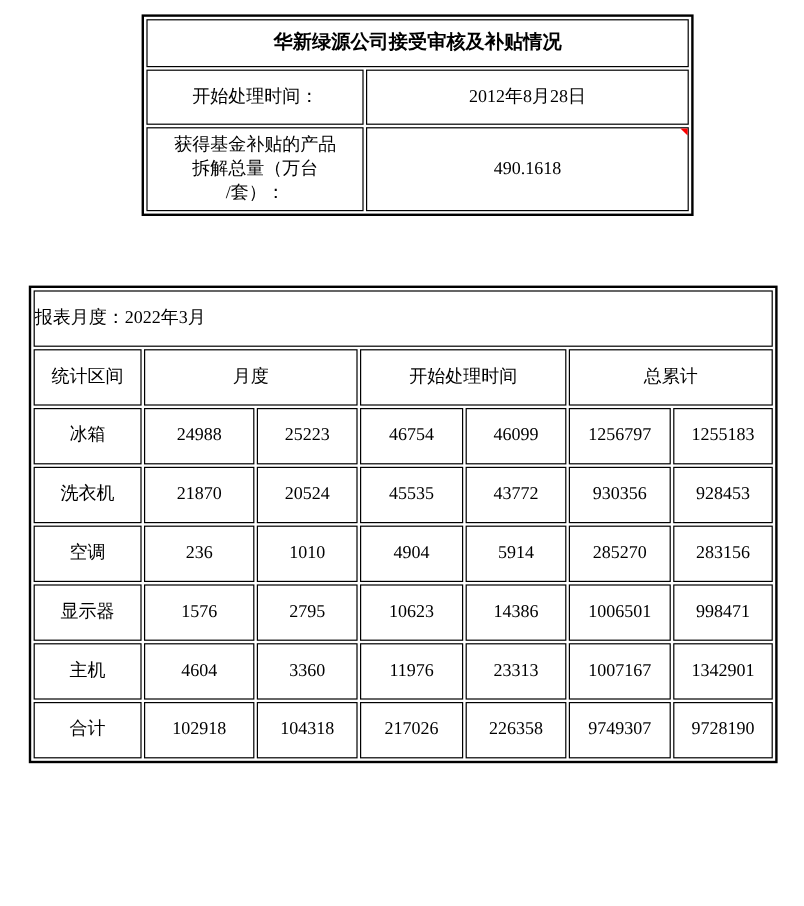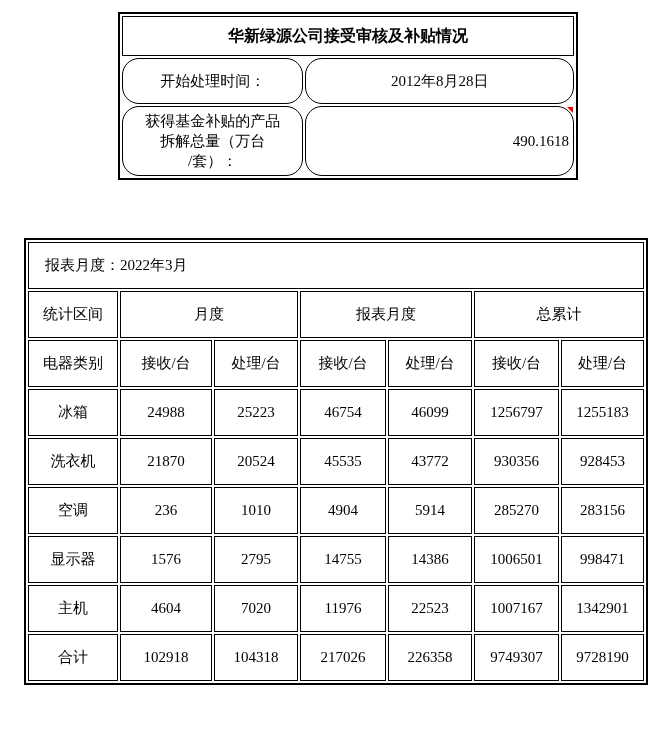--- a/index.html
+++ b/index.html
@@ -43,32 +43,30 @@
     width: 460px;
   }
   .summary-table .title-cell {
     font-weight: bold;
     font-size: 16px;
     height: 34px;
   }
   .summary-table .label-cell,
   .summary-table .value-cell {
     height: 40px;
-    border-radius: 17px;
   }
   .summary-table .tall {
     height: 64px;
   }
   .pre-line {
     white-space: pre-line;
     margin-left: 37px;
   }
   .value-cell-wrap {
     position: relative;
-    text-align: right;
   }
   .comment-marker {
     position: absolute;
     top: 0;
     right: 0;
     width: 0;
     height: 0;
     border-top: 6px solid #ff0000;
     border-left: 6px solid transparent;
   }
@@ -77,21 +75,21 @@
     position: absolute;
     left: 24px;
     top: 238px;
     width: 622px;
   }
   .report-table td {
     height: 41px;
   }
   .report-table .month-cell {
     text-align: left;
-    padding-left: 16px;
+    padding-left: 0;
   }
 </style>
 </head>
 <body>
 
 <div class="page">
 
   <table class="summary-table">
     <colgroup>
       <col style="width:172px">
@@ -127,31 +125,22 @@
       <col style="width:85px">
       <col style="width:83px">
     </colgroup>
     <tbody>
       <tr>
         <td colspan="7" class="month-cell">报表月度：2022年3月</td>
       </tr>
       <tr>
         <td>统计区间</td>
         <td colspan="2">月度</td>
-        <td colspan="2">报表月度</td>
+        <td colspan="2">开始处理时间</td>
         <td colspan="2">总累计</td>
-      </tr>
-      <tr>
-        <td>电器类别</td>
-        <td>接收/台</td>
-        <td>处理/台</td>
-        <td>接收/台</td>
-        <td>处理/台</td>
-        <td>接收/台</td>
-        <td>处理/台</td>
       </tr>
 
       <tr>
         <td>冰箱</td>
         <td>24988</td>
         <td>25223</td>
         <td>46754</td>
         <td>46099</td>
         <td>1256797</td>
         <td>1255183</td>
@@ -171,31 +160,31 @@
         <td>1010</td>
         <td>4904</td>
         <td>5914</td>
         <td>285270</td>
         <td>283156</td>
       </tr>
       <tr>
         <td>显示器</td>
         <td>1576</td>
         <td>2795</td>
-        <td>14755</td>
+        <td>10623</td>
         <td>14386</td>
         <td>1006501</td>
         <td>998471</td>
       </tr>
       <tr>
         <td>主机</td>
         <td>4604</td>
-        <td>7020</td>
+        <td>3360</td>
         <td>11976</td>
-        <td>22523</td>
+        <td>23313</td>
         <td>1007167</td>
         <td>1342901</td>
       </tr>
       <tr>
         <td>合计</td>
         <td>102918</td>
         <td>104318</td>
         <td>217026</td>
         <td>226358</td>
         <td>9749307</td>

